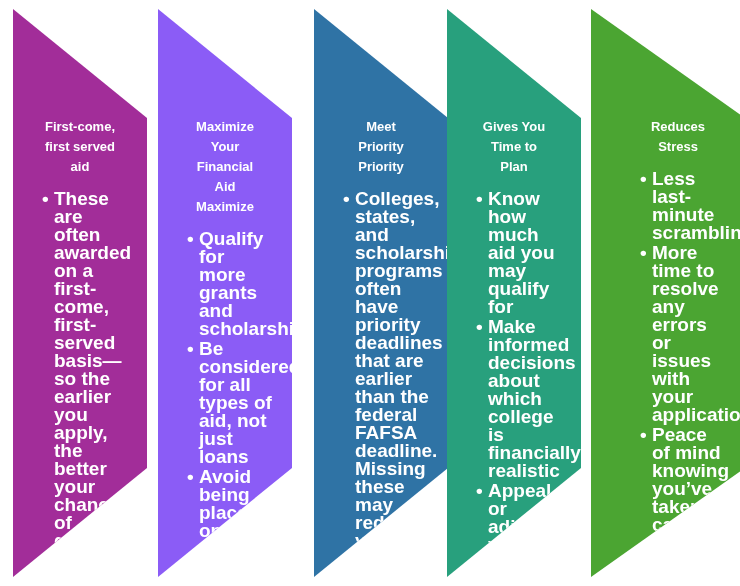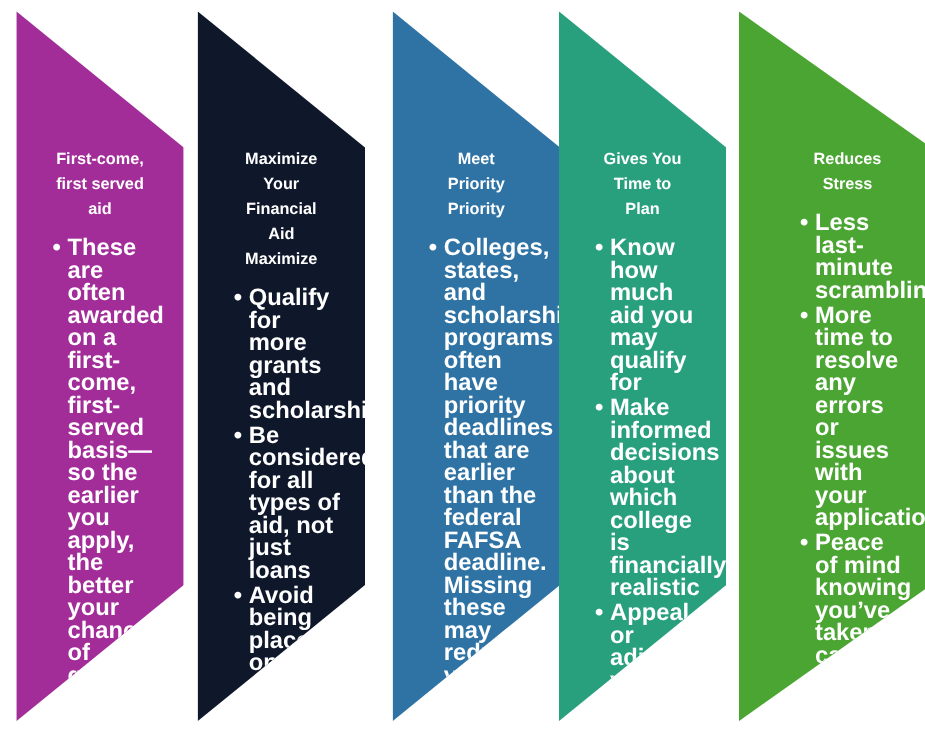--- a/index.html
+++ b/index.html
@@ -72,21 +72,21 @@
           <span class="tl">First-come,</span>
           <span class="tl">first served</span>
           <span class="tl">aid</span>
         </h2>
       <ul class="bullet-list">
         <li>These are often awarded on a first-come, first-served basis—so the earlier you apply, the better your chances of getting the most aid.</li>
       </ul>
     </div>
   </div>
 
-  <div class="banner pos-1" style="background-color: #0f172a;">
+  <div class="banner pos-1" style="background-color: #8b5cf6;">
     <div class="content">
       <h2 class="banner-title">
           <span class="tl">Maximize</span>
           <span class="tl">Your</span>
           <span class="tl">Financial</span>
           <span class="tl">Aid</span>
           <span class="tl">Maximize</span>
         </h2>
       <ul class="bullet-list">
         <li>Qualify for more grants and scholarships</li>

